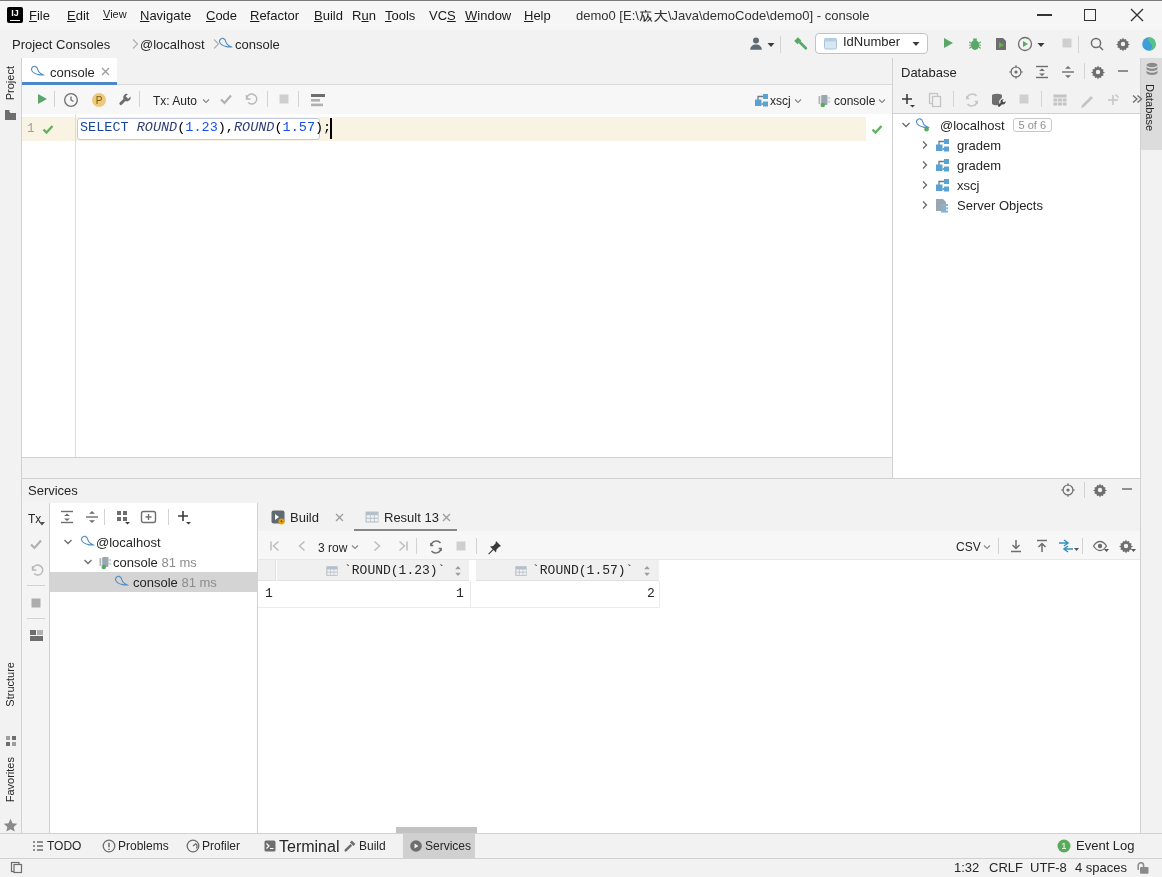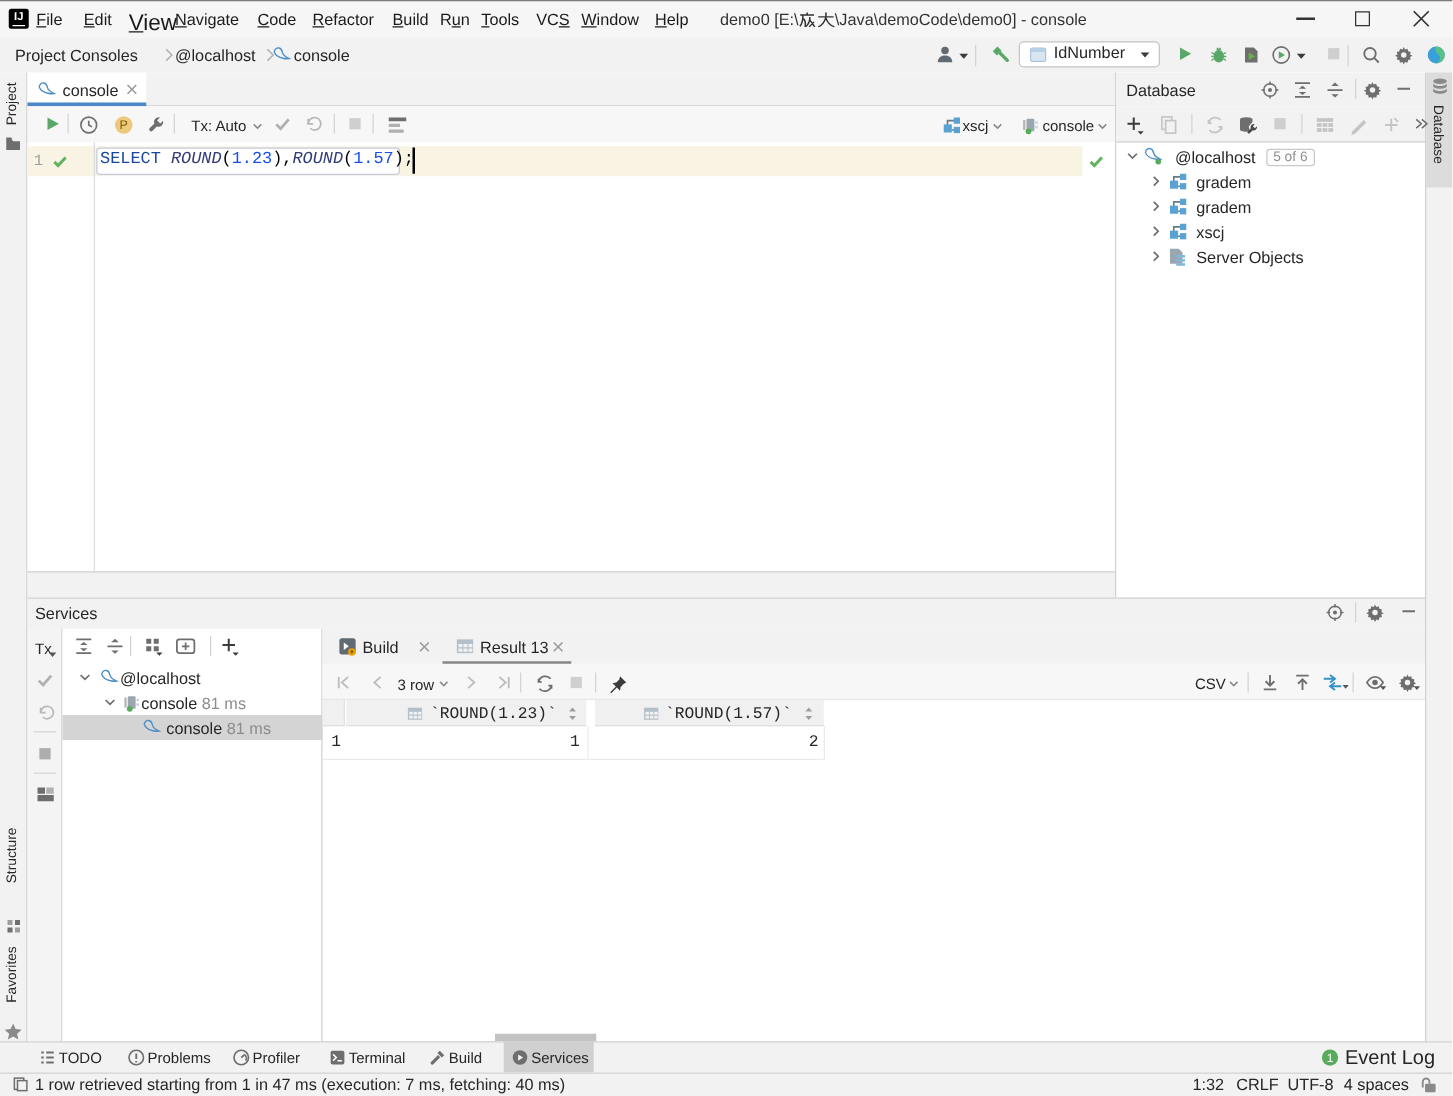--- a/index.html
+++ b/index.html
@@ -11,21 +11,21 @@
 .vtextL{writing-mode:vertical-rl;transform:rotate(180deg);}
 .vtextR{writing-mode:vertical-rl;}
 </style></head>
 <body>
 
 <div class="abs" style="left:0;top:0;width:1162px;height:30px;background:#f6f6f6;border-top:1px solid #7a7a7a;"></div>
 <div class="abs" style="left:7px;top:7px;width:16px;height:16px;background:#000;border-radius:2px;color:#fff;font-size:9px;font-weight:bold;text-align:center;line-height:13px;">IJ<div style="position:absolute;left:3px;right:3px;bottom:2px;height:1.5px;background:#fff;"></div></div>
 <div id="menubar" class="abs r" style="left:29px;top:1px;height:29px;">
     <div style="position: absolute; left: 0px; top: 7px; font-size: 13px; color: rgb(26, 26, 26); white-space: nowrap;"><span style="text-decoration:underline">F</span>ile</div>
     <div style="position: absolute; left: 38px; top: 7px; font-size: 13px; color: rgb(26, 26, 26); white-space: nowrap;"><span style="text-decoration:underline">E</span>dit</div>
-    <div style="position: absolute; left: 74px; top: 7px; font-size: 18px; color: rgb(26, 26, 26); white-space: nowrap;"><span style="text-decoration:underline">V</span>iew</div>
+    <div style="position: absolute; left: 74px; top: 7px; font-size: 11px; color: rgb(26, 26, 26); white-space: nowrap;"><span style="text-decoration:underline">V</span>iew</div>
     <div style="position: absolute; left: 111px; top: 7px; font-size: 13px; color: rgb(26, 26, 26); white-space: nowrap;"><span style="text-decoration:underline">N</span>avigate</div>
     <div style="position: absolute; left: 177px; top: 7px; font-size: 13px; color: rgb(26, 26, 26); white-space: nowrap;"><span style="text-decoration:underline">C</span>ode</div>
     <div style="position: absolute; left: 221px; top: 7px; font-size: 13px; color: rgb(26, 26, 26); white-space: nowrap;"><span style="text-decoration:underline">R</span>efactor</div>
     <div style="position: absolute; left: 285px; top: 7px; font-size: 13px; color: rgb(26, 26, 26); white-space: nowrap;"><span style="text-decoration:underline">B</span>uild</div>
     <div style="position: absolute; left: 323px; top: 7px; font-size: 13px; color: rgb(26, 26, 26); white-space: nowrap;">R<span style="text-decoration:underline">u</span>n</div>
     <div style="position: absolute; left: 356px; top: 7px; font-size: 13px; color: rgb(26, 26, 26); white-space: nowrap;"><span style="text-decoration:underline">T</span>ools</div>
     <div style="position: absolute; left: 400px; top: 7px; font-size: 13px; color: rgb(26, 26, 26); white-space: nowrap;">VC<span style="text-decoration:underline">S</span></div>
     <div style="position: absolute; left: 436px; top: 7px; font-size: 13px; color: rgb(26, 26, 26); white-space: nowrap;"><span style="text-decoration:underline">W</span>indow</div>
     <div style="position: absolute; left: 495px; top: 7px; font-size: 13px; color: rgb(26, 26, 26); white-space: nowrap;"><span style="text-decoration:underline">H</span>elp</div>
   </div>
@@ -863,53 +863,52 @@
         <path d="M10.5,9.5 a4,4 0 0 0 -0.4,-4.6" fill="none" stroke="#6e6e6e" stroke-width="1.2"></path>
       </svg>
     </div>
     <div class="abs" style="left: 202px; top: 5px;"><span style="font-size:12px">Profiler</span></div>
     <div class="abs" style="left: 263px; top: 6px;">
       <svg width="14" height="14" viewBox="0 0 14 14">
         <rect x="1.5" y="1.5" width="11" height="11" rx="1.5" fill="#6e6e6e"></rect>
         <path d="M3.5,4.5 L6,7 L3.5,9.5 M7,9.5 h3.5" stroke="#fff" stroke-width="1.2" fill="none"></path>
       </svg>
     </div>
-    <div class="abs" style="left: 279px; top: 5px;"><span style="font-size:12px">Terminal</span></div>
+    <div class="abs" style="left: 279px; top: 5px;"><span style="font-size:16px">Terminal</span></div>
     <div class="abs" style="left: 343px; top: 6px;">
       <svg width="14" height="14" viewBox="0 0 14 14">
         <path d="M8.8,1.5 l3.6,3.6 -1.9,1.9 -3.6,-3.6 z" fill="#6e6e6e"></path>
         <path d="M7.4,4.9 l1.8,1.8 L3.6,12.3 a1.27,1.27 0 0 1 -1.8,-1.8 z" fill="#6e6e6e"></path>
       </svg>
     </div>
     <div class="abs" style="left: 359px; top: 5px;"><span style="font-size:12px">Build</span></div>
     <div class="abs" style="left: 409px; top: 6px;">
       <svg width="14" height="14" viewBox="0 0 14 14">
         <circle cx="7" cy="7" r="5.8" fill="#6e6e6e"></circle>
         <path d="M5.5,4.5 L9.5,7 L5.5,9.5 z" fill="#f2f2f2"></path>
       </svg>
     </div>
     <div class="abs" style="left: 425px; top: 5px;"><span style="font-size:12px">Services</span></div>
     <div class="abs" style="left: 1057px; top: 6px;">
       <svg width="14" height="14" viewBox="0 0 14 14">
         <circle cx="7" cy="7" r="6.5" fill="#57ab5a"></circle>
         <text x="7" y="10.4" font-size="9.5" font-family="Liberation Sans" fill="#fff" text-anchor="middle">1</text>
       </svg>
     </div>
-    <div class="abs" style="left: 1076px; top: 5px;"><span style="font-size:16px">Event Log</span></div>
+    <div class="abs" style="left: 1076px; top: 5px;"><span style="font-size:13px">Event Log</span></div>
   </div>
 
 <div class="abs" style="left:0;top:858px;width:1162px;height:19px;background:#f2f2f2;border-top:1px solid #d1d1d1;"></div>
 <div id="statusbar" class="abs" style="left:0;top:858px;width:1162px;height:19px;">
     <div class="abs" style="left: 10px; top: 3px;">
       <svg width="13" height="13" viewBox="0 0 13 13">
         <rect x="1.5" y="1.5" width="7.5" height="9" fill="none" stroke="#6e6e6e" stroke-width="1.2"></rect>
         <rect x="4" y="3.5" width="7.5" height="8" fill="#f2f2f2" stroke="#6e6e6e" stroke-width="1.2"></rect>
       </svg>
     </div>
-    <div class="abs" style="left: 28px; top: 2px;"><span style="font-size:13px">1 row retrieved starting from 1 in 47 ms (execution: 7 ms, fetching: 40 ms)</span></div>
     <div class="abs" style="left: 954px; top: 2px;"><span style="font-size:13px">1:32</span></div>
     <div class="abs" style="left: 989px; top: 2px;"><span style="font-size:13px">CRLF</span></div>
     <div class="abs" style="left: 1030px; top: 2px;"><span style="font-size:13px">UTF-8</span></div>
     <div class="abs" style="left: 1075px; top: 2px;"><span style="font-size:13px">4 spaces</span></div>
     <div class="abs" style="left: 1135px; top: 3px;">
       <svg width="15" height="14" viewBox="0 0 15 14">
         <rect x="5" y="6" width="8.5" height="6.8" rx="1" fill="#8a8a8a"></rect>
         <path d="M3.2,9 V4.5 a2.7,2.7 0 0 1 5.4,0 V6" fill="none" stroke="#8a8a8a" stroke-width="1.5"></path>
       </svg>
     </div>

